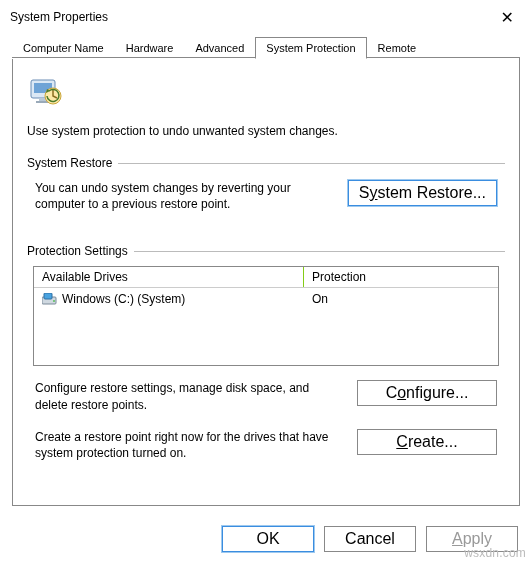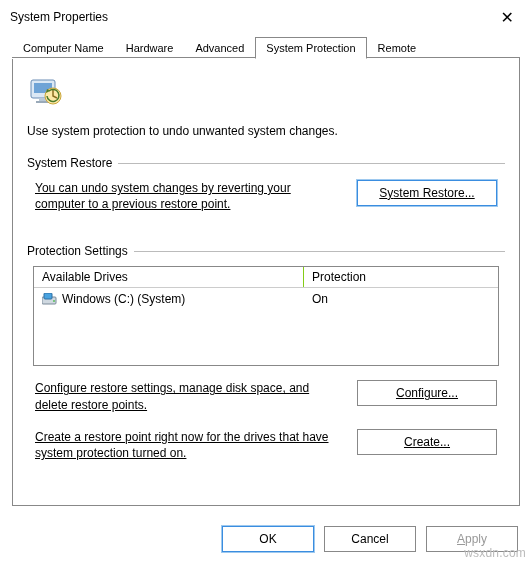--- a/index.html
+++ b/index.html
@@ -89,33 +89,32 @@
   flex: 1;
   border-top: 1px solid #bbb;
   height: 0;
 }
 .row {
   display: flex;
   align-items: flex-start;
   justify-content: flex-start;
   gap: 16px;
   margin: 10px 8px 0 8px;
-  text-decoration: underline;
 }
 .row .text {
   flex: 1;
   line-height: 1.35;
 }
 .btn {
   min-width: 140px;
   height: 26px;
   border: 1px solid #888;
   background: #fff;
   font-family: inherit;
-  font-size: 12px;
+  font-size: 16px;
   cursor: default;
   padding: 0 10px;
 }
 .btn.highlight {
   border: 1px solid #3a8de0;
   outline: 1px solid #9ec9ef;
 }
 .btn.disabled {
   color: #999;
 }

